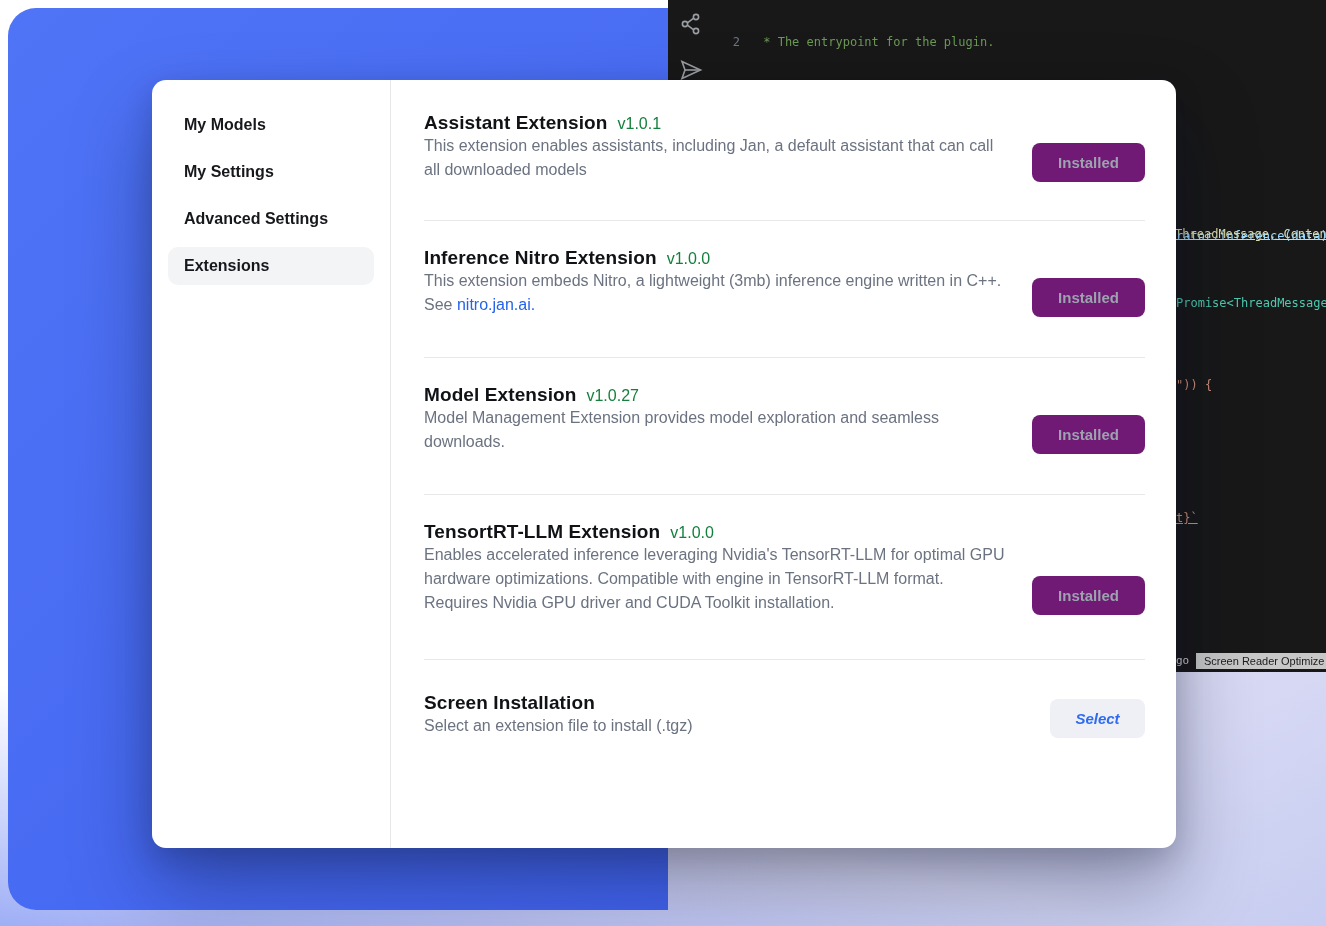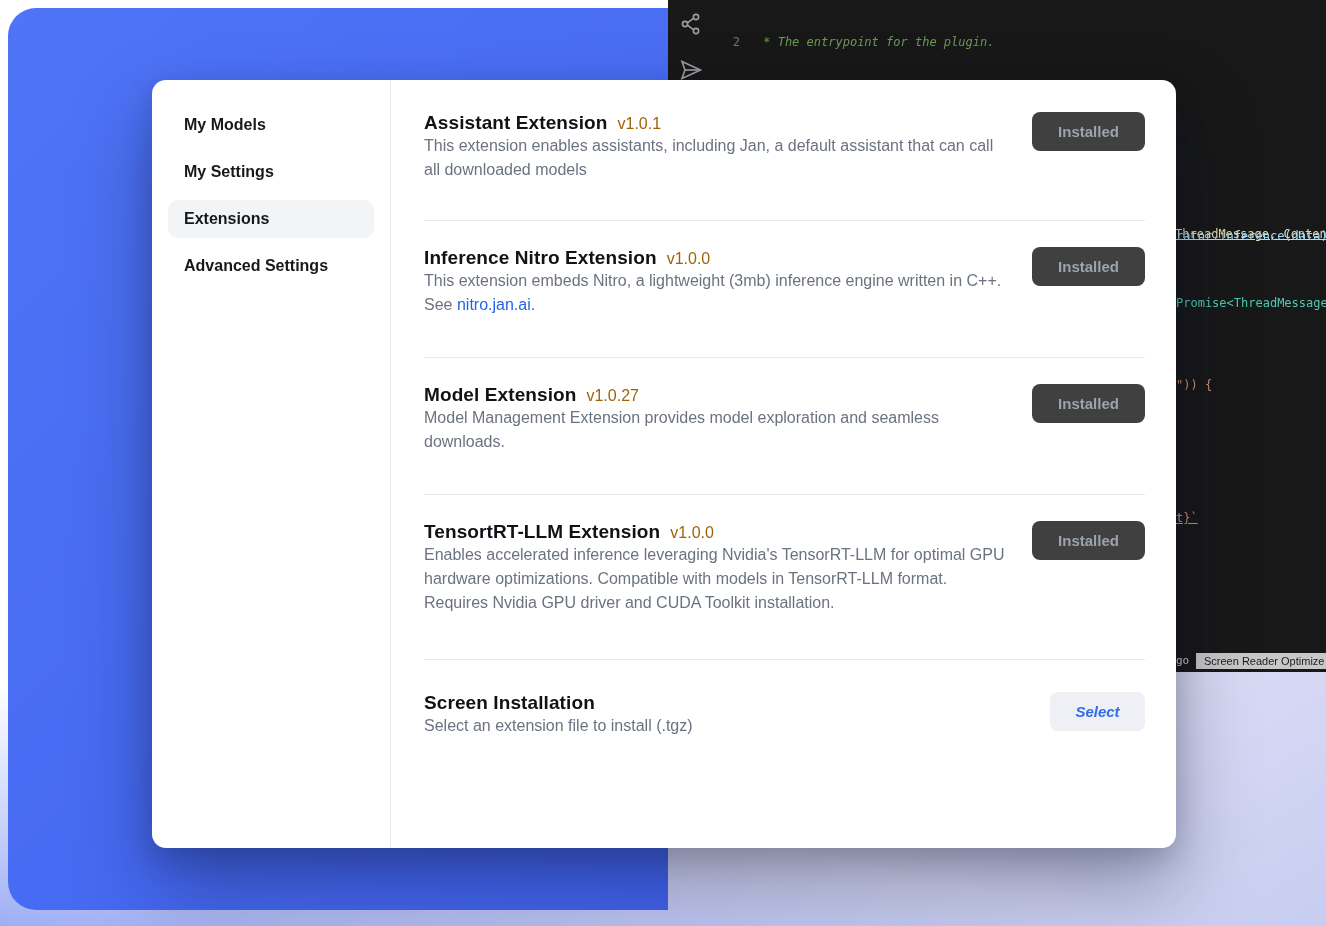--- a/index.html
+++ b/index.html
@@ -20,21 +20,21 @@
     font-family:"DejaVu Sans Mono", monospace;
   }
   .activitybar { position:absolute; left:0; top:0; width:46px; height:100%; }
   .act-icon { position:absolute; left:11px; width:24px; height:24px; color:#9a9ea3; }
   .act-icon.share { top:12px; }
   .act-icon.send  { top:58px; }
 
   .code-area { position:absolute; left:46px; top:2px; font-size:12px; line-height:16px; white-space:pre; }
   .line { height:16px; }
   .ln { display:inline-block; width:26px; text-align:right; color:#6e7681; margin-right:16px; }
-  .tok-comment { color:#6a9955;font-style:italic; }
+  .tok-comment { color:#6a9955; }
   .tok-kw { color:#c586c0; }
   .tok-plain { color:#d4d4d4; }
   .tok-names { color:#dcdcaa; text-decoration:underline; }
 
   .frag { position:absolute; left:508px; font-size:12px; white-space:pre; }
   .frag-0 { top:229px; color:#9cdcfe; }
   .frag-1 { top:296px; color:#4ec9b0; }
   .frag-2 { top:378px; color:#ce9178; }
   .frag-3 { top:511px; color:#ce9178; text-decoration:underline; }
 
@@ -56,34 +56,34 @@
     box-shadow:0 40px 80px rgba(10,15,40,.35), 0 10px 28px rgba(10,15,40,.18);
   }
   .sidebar { width:239px; flex:0 0 239px; border-right:1px solid #e7e7ea; padding:26px 16px; }
   .nav-item {
     font-size:16px; font-weight:700; color:#17181c; padding:10px 16px;
     border-radius:10px; margin-bottom:9px; cursor:pointer; white-space:nowrap;
   }
   .nav-item.active { background:#f3f4f6; }
 
   .content { flex:1; padding:26px 31px 0 33px; overflow:hidden; }
-  .ext-row { display:flex; justify-content:space-between; align-items:flex-start; padding:26px 0 40px; }
+  .ext-row { display:flex; justify-content:space-between; align-items:flex-end; padding:26px 0 40px; }
   .ext-row.first { padding-top:6px; padding-bottom:38px; }
   .ext-row.tall  { padding-bottom:44px; }
   .ext-row.last  { padding-top:32px; padding-bottom:20px; }
   .divider { border:none; border-top:1px solid #e8e8ea; height:0; }
 
   .title-line { display:flex; align-items:baseline; gap:10px; }
   .ext-name { font-size:19px; font-weight:700; color:#101216; letter-spacing:.1px; }
-  .ext-ver  { font-size:16px; font-weight:500; color:#a16207; }
+  .ext-ver  { font-size:16px; font-weight:500; color:#15803d; }
   .ext-desc { font-size:16px; line-height:24px; color:#6b7280; max-width:585px; }
   .link { color:#2563eb; text-decoration:none; cursor:pointer; }
 
   .btn {
-    border:none; background:#404040; border-radius:8px; min-width:113px;
+    border:none; background:#701a75; border-radius:8px; min-width:113px;
     padding:11px 18px; font-family:"Liberation Sans",sans-serif;
     font-size:15px; font-weight:600; color:#9ca3af; text-align:center; cursor:pointer;
   }
   .btn-select { min-width:95px; color:#2f6bef; background:#eef0f5;font-style:italic; }
 </style>
 </head>
 <body>
 
 <div class="stage">
 
@@ -119,22 +119,22 @@
     <span class="st-chip">Screen Reader Optimize</span>
   </div>
 
   <div class="blue-panel"></div>
 
   <div class="modal">
 
     <nav class="sidebar">
       <div class="nav-item">My Models</div>
       <div class="nav-item">My Settings</div>
+      <div class="nav-item">Advanced Settings</div>
       <div class="nav-item active">Extensions</div>
-      <div class="nav-item">Advanced Settings</div>
     </nav>
 
     <main class="content">
 
       <section class="ext-row first">
         <div class="ext-info">
           <div class="title-line">
             <span class="ext-name">Assistant Extension</span>
             <span class="ext-ver">v1.0.1</span>
           </div>
@@ -170,21 +170,21 @@
       </section>
 
       <hr class="divider">
 
       <section class="ext-row tall">
         <div class="ext-info">
           <div class="title-line">
             <span class="ext-name">TensortRT-LLM Extension</span>
             <span class="ext-ver">v1.0.0</span>
           </div>
-          <p class="ext-desc">Enables accelerated inference leveraging Nvidia's TensorRT-LLM for optimal GPU hardware optimizations. Compatible with models in TensorRT-LLM format. Requires Nvidia GPU driver and CUDA Toolkit installation.</p>
+          <p class="ext-desc">Enables accelerated inference leveraging Nvidia's TensorRT-LLM for optimal GPU hardware optimizations. Compatible with engine in TensorRT-LLM format. Requires Nvidia GPU driver and CUDA Toolkit installation.</p>
         </div>
         <button class="btn">Installed</button>
       </section>
 
       <hr class="divider">
 
       <section class="ext-row last">
         <div class="ext-info">
           <div class="title-line">
             <span class="ext-name">Screen Installation</span>

